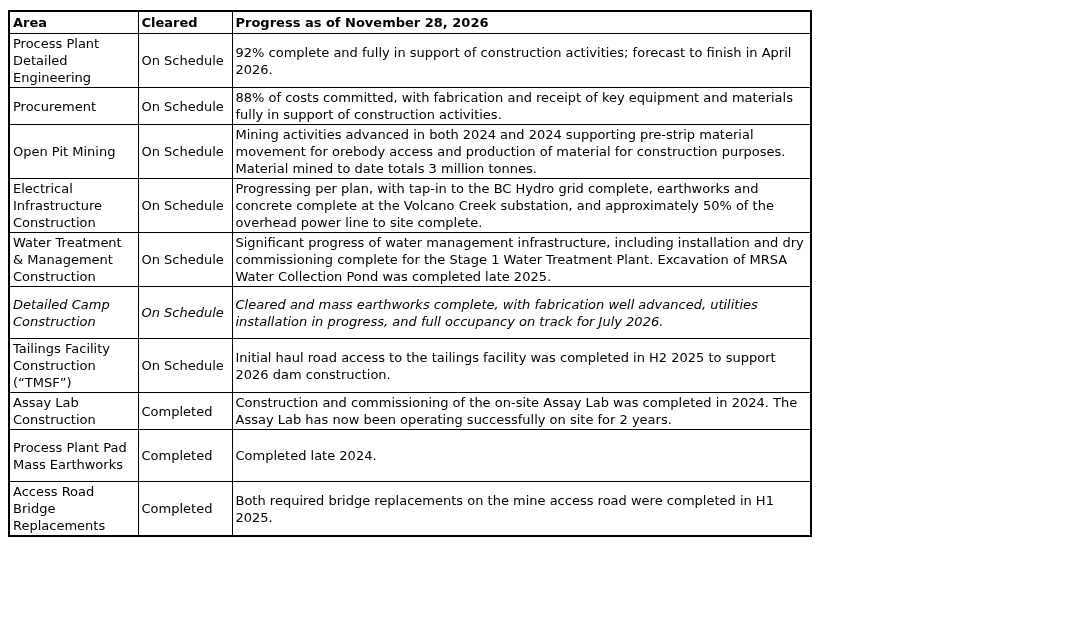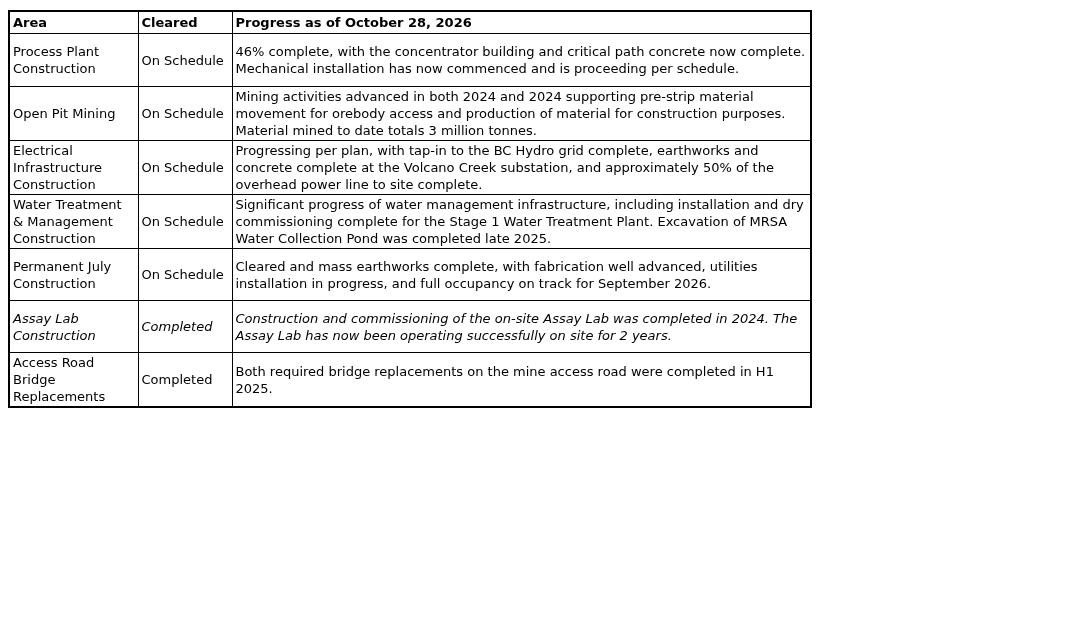--- a/index.html
+++ b/index.html
@@ -64,31 +64,36 @@
   <table class="progress-table">
     <colgroup>
       <col class="col-area">
       <col class="col-status">
       <col class="col-progress">
     </colgroup>
     <thead>
       <tr>
         <th>Area</th>
         <th>Cleared</th>
-        <th>Progress as of October 28, 2026</th>
+        <th>Progress as of November 28, 2026</th>
       </tr>
     </thead>
     <tbody id="table-body">
-
+  <tr>
+    <td class="cell-area">Process Plant Detailed Engineering</td>
+    <td class="cell-status">On Schedule</td>
+    <td class="cell-progress">92% complete and fully in support of construction activities; forecast to finish in April 2026.</td>
+  </tr>
 
   <tr>
-    <td class="cell-area">Process Plant Construction</td>
+    <td class="cell-area">Procurement</td>
     <td class="cell-status">On Schedule</td>
-    <td class="cell-progress">46% complete, with the concentrator building and critical path concrete now complete. Mechanical installation has now commenced and is proceeding per schedule.</td>
+    <td class="cell-progress">88% of costs committed, with fabrication and receipt of key equipment and materials fully in support of construction activities.</td>
   </tr>
+
 
 
   <tr>
     <td class="cell-area">Open Pit Mining</td>
     <td class="cell-status">On Schedule</td>
     <td class="cell-progress">Mining activities advanced in both 2024 and 2024 supporting pre-strip material movement for orebody access and production of material for construction purposes. Material mined to date totals 3 million tonnes.</td>
   </tr>
 
   <tr>
     <td class="cell-area">Electrical Infrastructure Construction</td>
@@ -96,32 +101,42 @@
     <td class="cell-progress">Progressing per plan, with tap-in to the BC Hydro grid complete, earthworks and concrete complete at the Volcano Creek substation, and approximately 50% of the overhead power line to site complete.</td>
   </tr>
 
   <tr>
     <td class="cell-area">Water Treatment &amp; Management Construction</td>
     <td class="cell-status">On Schedule</td>
     <td class="cell-progress">Significant progress of water management infrastructure, including installation and dry commissioning complete for the Stage 1 Water Treatment Plant. Excavation of MRSA Water Collection Pond was completed late 2025.</td>
   </tr>
 
   <tr>
-    <td class="cell-area">Permanent July Construction</td>
+    <td class="cell-area">Detailed Camp Construction</td>
     <td class="cell-status">On Schedule</td>
-    <td class="cell-progress">Cleared and mass earthworks complete, with fabrication well advanced, utilities installation in progress, and full occupancy on track for September 2026.</td>
+    <td class="cell-progress">Cleared and mass earthworks complete, with fabrication well advanced, utilities installation in progress, and full occupancy on track for July 2026.</td>
   </tr>
 
+  <tr>
+    <td class="cell-area">Tailings Facility Construction (“TMSF”)</td>
+    <td class="cell-status">On Schedule</td>
+    <td class="cell-progress">Initial haul road access to the tailings facility was completed in H2 2025 to support 2026 dam construction.</td>
+  </tr>
 
   <tr>
     <td class="cell-area">Assay Lab Construction</td>
     <td class="cell-status">Completed</td>
     <td class="cell-progress">Construction and commissioning of the on-site Assay Lab was completed in 2024. The Assay Lab has now been operating successfully on site for 2 years.</td>
   </tr>
 
+  <tr>
+    <td class="cell-area">Process Plant Pad Mass Earthworks</td>
+    <td class="cell-status">Completed</td>
+    <td class="cell-progress">Completed late 2024.</td>
+  </tr>
 
   <tr>
     <td class="cell-area">Access Road Bridge Replacements</td>
     <td class="cell-status">Completed</td>
     <td class="cell-progress">Both required bridge replacements on the mine access road were completed in H1 2025.</td>
   </tr>
 </tbody>
   </table>
 </div>
 

